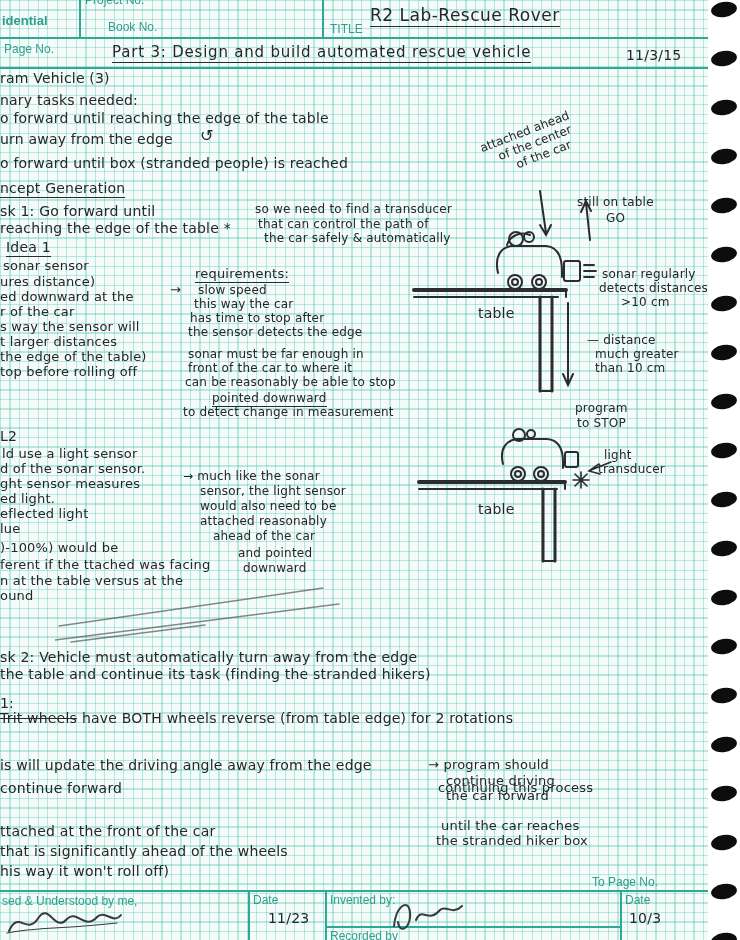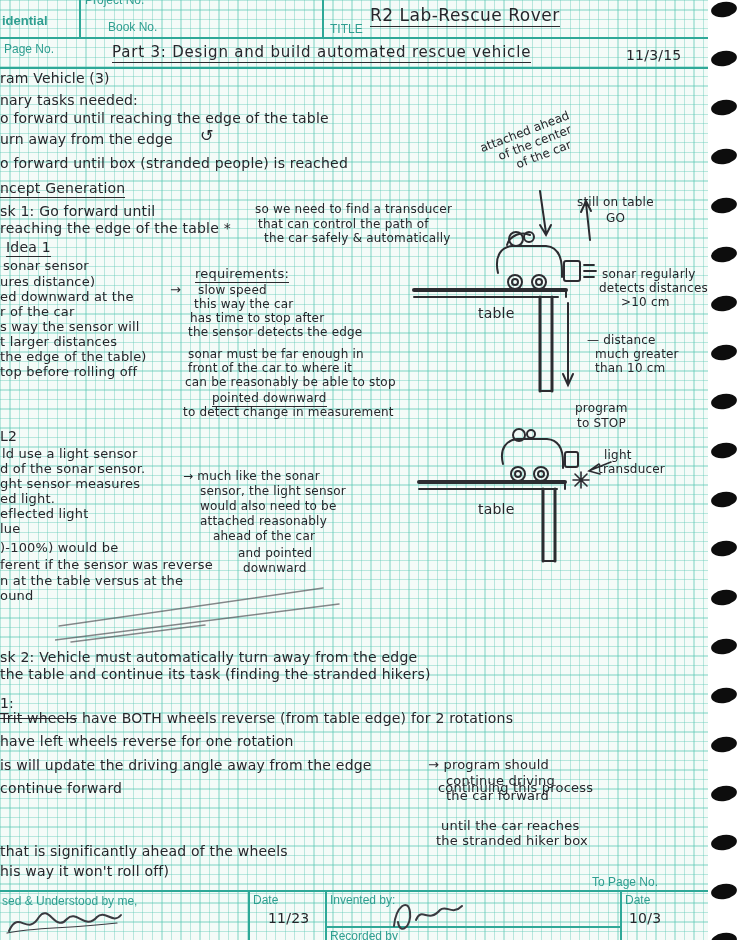--- a/index.html
+++ b/index.html
@@ -123,21 +123,21 @@
   </svg>
 
   <span class="hw s14" style="left:0;top:428px">L2</span>
   <span class="hw" style="left:2px;top:446px">ld use a light sensor</span>
   <span class="hw" style="left:0;top:461px">d of the sonar sensor.</span>
   <span class="hw" style="left:0;top:476px">ght sensor measures</span>
   <span class="hw" style="left:0;top:491px">ed light.</span>
   <span class="hw" style="left:0;top:506px">eflected light</span>
   <span class="hw" style="left:0;top:521px">lue</span>
   <span class="hw" style="left:0;top:540px">)-100%) would be</span>
-  <span class="hw" style="left:0;top:557px">ferent if the sensor was reverse</span>
+  <span class="hw" style="left:0;top:557px">ferent if the ttached was facing</span>
   <span class="hw" style="left:0;top:573px">n at the table versus at the</span>
   <span class="hw" style="left:0;top:588px">ound</span>
 
   <span class="hw s12" style="left:183px;top:469px">→ much like the sonar</span>
   <span class="hw s12" style="left:200px;top:484px">sensor, the light sensor</span>
   <span class="hw s12" style="left:200px;top:499px">would also need to be</span>
   <span class="hw s12" style="left:200px;top:514px">attached reasonably</span>
   <span class="hw s12" style="left:213px;top:529px">ahead of the car</span>
   <span class="hw s12" style="left:238px;top:546px">and pointed</span>
   <span class="hw s12" style="left:243px;top:561px">downward</span>
@@ -171,23 +171,23 @@
       <path d="M4,46 L268,8"></path>
       <path d="M0,60 L284,24"></path>
       <path d="M16,62 L150,45"></path>
     </g>
   </svg>
 
   <span class="hw s14" style="left:0;top:649px">sk 2: Vehicle must automatically turn away from the edge</span>
   <span class="hw s14" style="left:0;top:666px">the table and continue its task (finding the stranded hikers)</span>
   <span class="hw s14" style="left:0;top:695px">1:</span>
   <span class="hw s14" style="left:0;top:710px"><span class="strike">Trit wheels</span><span style="margin-left:5px">have BOTH wheels reverse (from table edge) for 2 rotations</span></span>
-  <span class="hw s14" style="left:0;top:733px">have left wheels reverse for one rotation</span>
   <span class="hw s14" style="left:0;top:757px">is will update the driving angle away from the edge</span>
   <span class="hw s14" style="left:0;top:780px">continue forward</span>
+  <span class="hw s14" style="left:0;top:823px">ttached at the front of the car</span>
   <span class="hw s14" style="left:0;top:843px">that is significantly ahead of the wheels</span>
   <span class="hw s14" style="left:0;top:863px">his way it won't roll off)</span>
 
   <span class="hw" style="left:428px;top:757px">→ program should</span>
   <span class="hw" style="left:446px;top:773px">continue driving</span>
   <span class="hw" style="left:446px;top:788px">the car forward</span>
   <span class="hw" style="left:438px;top:780px">continuing this process</span>
   <span class="hw" style="left:441px;top:818px">until the car reaches</span>
   <span class="hw" style="left:436px;top:833px">the stranded hiker box</span>
 

